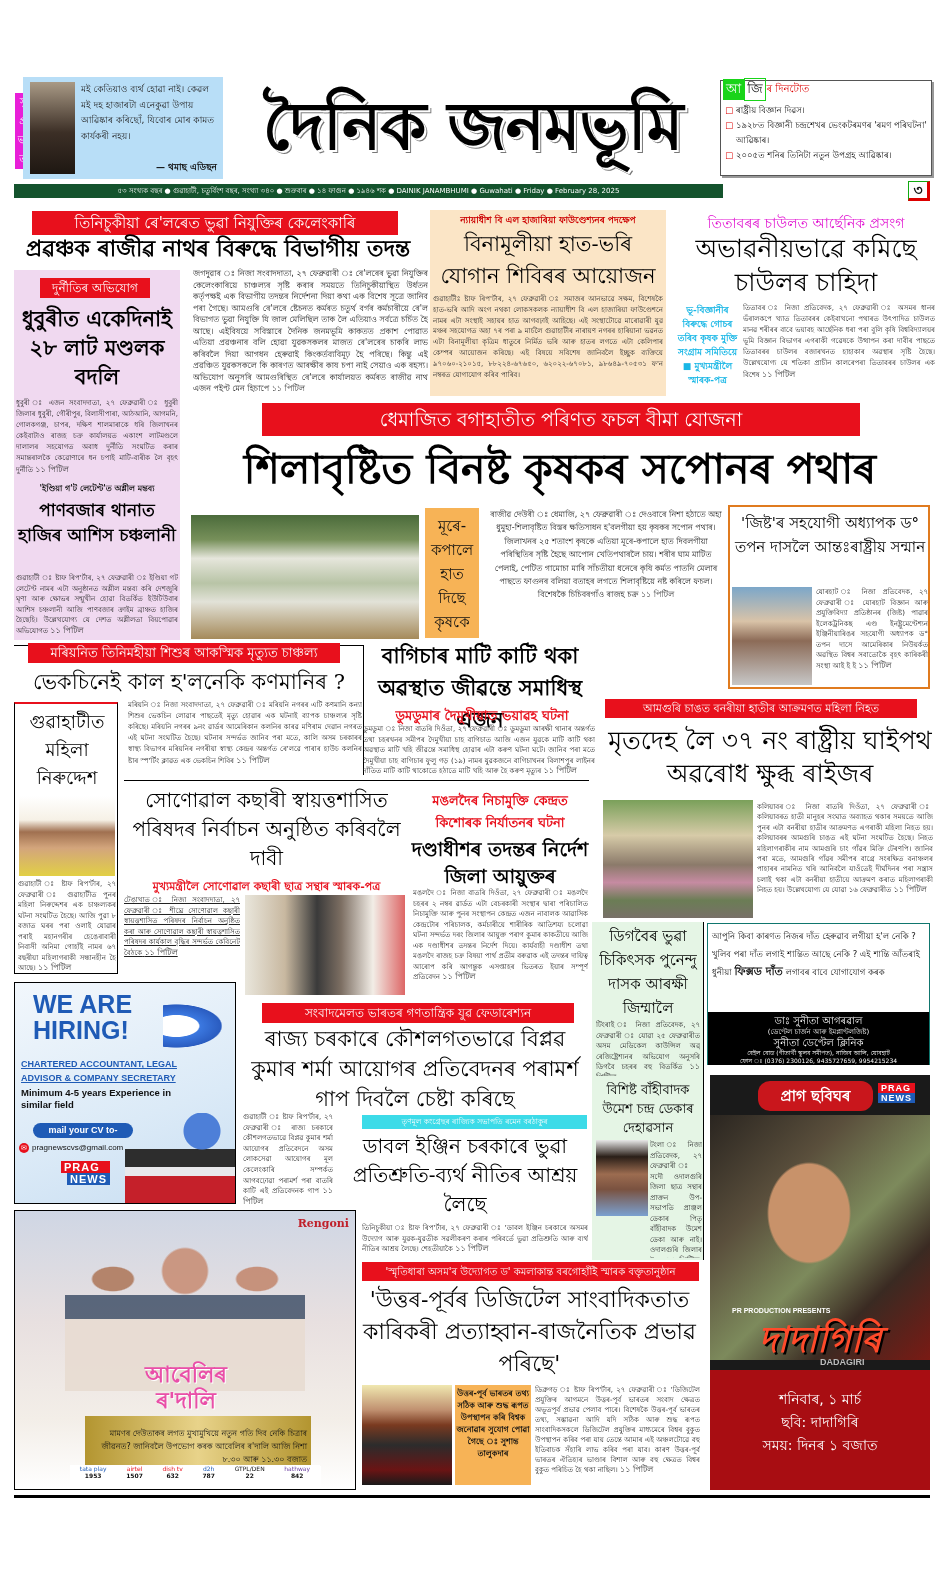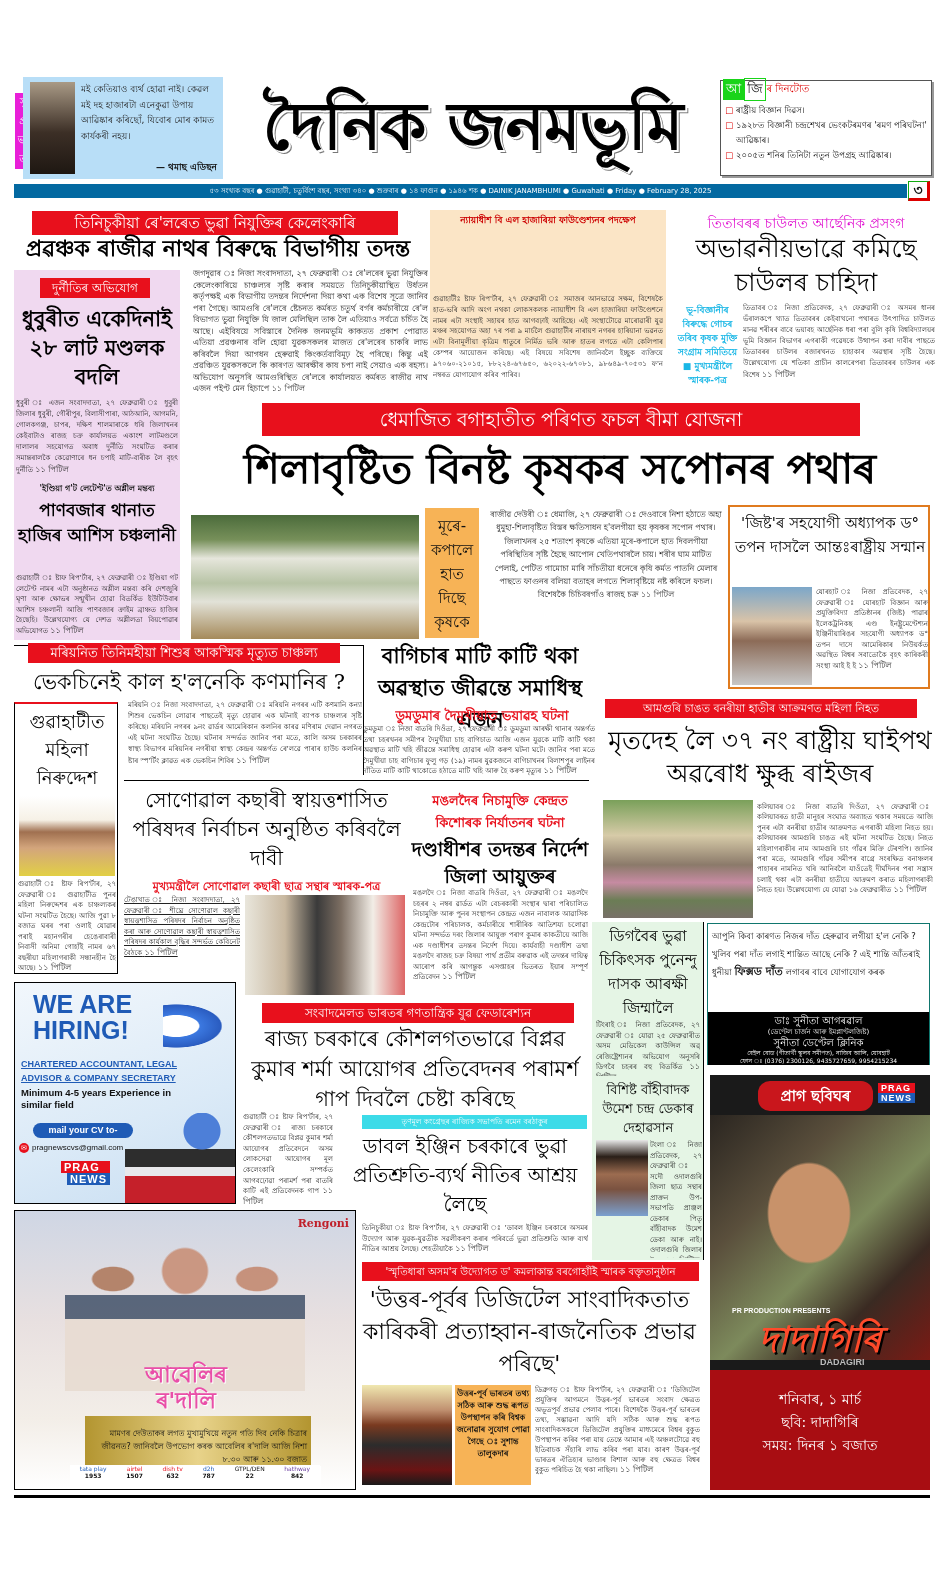--- a/index.html
+++ b/index.html
@@ -41,21 +41,21 @@
     <div style="display:flex;gap:3px;">
         <span style="color:#d00">□</span>
         <span>১৯২৮ত বিজ্ঞানী চন্দ্ৰশেখৰ ভেংকটৰমণৰ 'ৰমণ পৰিঘটনা' আৱিষ্কাৰ।</span>
       </div>
     <div style="display:flex;gap:3px;">
         <span style="color:#d00">□</span>
         <span>২০০৫ত শনিৰ তিনিটা নতুন উপগ্ৰহ আৱিষ্কাৰ।</span>
       </div>
   </div>
 </div>
-<div class="abs" style="left:14px;top:184px;width:893px;height:14px;background:#0369a1;color:#fff;font-size:7px;line-height:14px;text-align:center;white-space:nowrap;overflow:hidden;">
+<div class="abs" style="left:14px;top:184px;width:709px;height:14px;background:#14532d;color:#fff;font-size:7px;line-height:14px;text-align:center;white-space:nowrap;overflow:hidden;">
   <span>৫৩ সংখ্যক বছৰ ● গুৱাহাটী, চতুৰ্বিংশ বছৰ, সংখ্যা ৩৪০ ● শুক্ৰবাৰ ● ১৪ ফাগুন ● ১৯৪৬ শক ● DAINIK JANAMBHUMI ● Guwahati ● Friday ● February 28, 2025</span>
 </div>
 <div class="abs" style="left:908px;top:181px;width:22px;height:20px;border:1px solid #1a1;border-right:3px solid #d00;border-bottom:3px solid #d00;font-size:14px;font-weight:bold;text-align:center;line-height:17px;">৩</div>
 
 <div class="abs kicker" style="left:32px;top:211px;width:366px;">তিনিচুকীয়া ৰে'লৰেত ভুৱা নিযুক্তিৰ কেলেংকাৰি</div>
 <div class="abs hl" style="left:8px;top:236px;width:420px;font-size:22px;white-space:nowrap;">প্ৰৱঞ্চক ৰাজীৱ নাথৰ বিৰুদ্ধে বিভাগীয় তদন্ত</div>
 <div class="abs body-text" style="left:193px;top:268px;width:235px;height:127px;overflow:hidden;">
   <span>জগদুৱাৰ ঃ নিজা সংবাদদাতা, ২৭ ফেব্ৰুৱাৰী ঃ ৰে'লৰেৰ ভুৱা নিযুক্তিৰ কেলেংকাৰিয়ে চাঞ্চল্যৰ সৃষ্টি কৰাৰ সময়তে তিনিচুকীয়াস্থিত উৰ্ধতন কৰ্তৃপক্ষই এক বিভাগীয় তদন্তৰ নিৰ্দেশনা দিয়া কথা এক বিশেষ সূত্ৰে জানিব পৰা গৈছে। আমগুৰি ৰে'লৰে ষ্টেচনত কৰ্মৰত চতুৰ্থ বৰ্গৰ কৰ্মচাৰীয়ে ৰে'ল বিভাগত ভুৱা নিযুক্তি যি জাল মেলিছিল তাক লৈ এতিয়াও সৰ্বত্ৰে চৰ্চিত হৈ আছে। এইবিষয়ে সবিস্তাৰে দৈনিক জনমভূমি কাকতত প্ৰকাশ পোৱাত এতিয়া প্ৰৱঞ্চনাৰ বলি হোৱা যুৱকসকলৰ মাজত ৰে'লৰেৰ চাকৰি লাভ কৰিবলৈ দিয়া আগধন হেৰুৱাই কিংকৰ্তব্যবিমূঢ় হৈ পৰিছে। কিন্তু এই প্ৰৱঞ্চিত যুৱকসকলে কি কাৰণত আৰক্ষীৰ কাষ চপা নাই সেয়াও এক ৰহস্য। অভিযোগ অনুসৰি আমগুৰিস্থিত ৰে'লৰে কাৰ্যালয়ত কৰ্মৰত ৰাজীৱ নাথ এজন পইণ্ট মেন হিচাপে</span> <span class="cont">১১ পিটিল</span>
 </div>
 
@@ -65,22 +65,23 @@
   <div class="abs body-text" style="left:2px;top:128px;width:162px;height:82px;overflow:hidden;font-size:7px;line-height:11px;">
     <span>ধুবুৰী ঃ এজন সংবাদদাতা, ২৭ ফেব্ৰুৱাৰী ঃ ধুবুৰী জিলাৰ ধুবুৰী, গৌৰীপুৰ, বিলাসীপাৰা, আঠআনি, আগমনি, গোলকগঞ্জ, চাপৰ, দক্ষিণ শালমাৰাকে ধৰি জিলাখনৰ কেইবাটাও ৰাজহ চক্ৰ কাৰ্যালয়ত একাংশ লাটমণ্ডলে দালালৰ সহযোগত অবাধ দুৰ্নীতি সংঘটিত কৰাৰ সমান্তৰালকৈ কেৱোণাৰে ধন চপাই মাটি-বাৰীক লৈ বৃহৎ দুৰ্নীতি</span> <span class="cont">১১ পিটিল</span>
   </div>
   <div class="abs" style="left:2px;top:212px;width:162px;font-size:8px;text-align:center;font-weight:bold;">'ইণ্ডিয়া গ'ট লেটেণ্ট'ত অশ্লীল মন্তব্য</div>
   <div class="abs hl" style="left:2px;top:228px;width:162px;font-size:17px;line-height:25px;">পাণবজাৰ থানাত হাজিৰ আশিস চঞ্চলানী</div>
   <div class="abs body-text" style="left:2px;top:303px;width:162px;height:64px;overflow:hidden;font-size:7px;line-height:10.5px;">
     <span>গুৱাহাটী ঃ ষ্টাফ ৰিপ'ৰ্টাৰ, ২৭ ফেব্ৰুৱাৰী ঃ ইণ্ডিয়া গট লেটেণ্ট নামৰ এটা অনুষ্ঠানত অশ্লীল মন্তব্য কৰি দেশজুৰি ঘৃণা আৰু ক্ষোভৰ সন্মুখীন হোৱা বিতৰ্কিত ইউটিউবাৰ আশিস চঞ্চলানী আজি পাণবজাৰ ক্ৰাইম ব্ৰাঞ্চত হাজিৰ হৈছেহি। উল্লেখযোগ্য যে দেশত অশ্লীলতা বিয়পোৱাৰ অভিযোগত</span> <span class="cont">১১ পিটিল</span>
   </div>
 </div>
 
-<div class="abs" style="left:430px;top:210px;width:236px;height:138px;background:#fbe5c6;">
+<div class="abs" style="left:430px;top:210px;width:236px;height:186px;background:#fbe5c6;">
   <div class="abs" style="left:2px;top:3px;width:232px;font-size:9px;color:#c00;text-align:center;font-weight:bold;">ন্যায়াধীশ বি এল হাজাৰিয়া ফাউণ্ডেশ্যনৰ পদক্ষেপ</div>
+  <div class="abs hl" style="left:2px;top:18px;width:232px;font-size:21px;line-height:32px;font-weight:normal;">বিনামূলীয়া হাত-ভৰি যোগান শিবিৰৰ আয়োজন</div>
   <div class="abs body-text" style="left:3px;top:84px;width:230px;height:100px;overflow:hidden;font-size:7px;line-height:10.8px;">গুৱাহাটীঃ ষ্টাফ ৰিপ'ৰ্টাৰ, ২৭ ফেব্ৰুৱাৰী ঃ সমাজৰ আনভাৱে সক্ষম, বিশেষকৈ হাত-ভৰি আদি অংগ নথকা লোকসকলক ন্যায়াধীশ বি এল হাজাৰিয়া ফাউণ্ডেশনে নামৰ এটা সংস্থাই সহায়ৰ হাত আগবঢ়াই আহিছে। এই সংস্থাটোৱে মাৰোৱাৰী যুৱ মঞ্চৰ সহযোগত অহা ৭ৰ পৰা ৯ মাৰ্চলৈ গুৱাহাটীৰ নাৰায়ণ নগৰৰ হাৰিয়ানা ভৱনত এটা বিনামূলীয়া কৃত্ৰিম ধাতুৰে নিৰ্মিত ভৰি আৰু হাতৰ লগতে এটা কেলিপাৰ কেম্পৰ আয়োজন কৰিছে। এই বিষয়ে সবিশেষ জানিবলৈ ইচ্ছুক ব্যক্তিয়ে ৯৭০৬০-২১০১৫, ৮৮২২৪-৬৭৬৫০, ৬২০২২-৬৭০৮১, ৯৮৬৪৯-৭০৫৩১ ফ'ন নম্বৰত যোগাযোগ কৰিব পাৰিব।</div>
 </div>
 
 <div class="abs" style="left:675px;top:212px;width:262px;color:#e010d0;font-size:14px;text-align:center;">তিতাবৰৰ চাউলত আৰ্ছেনিক প্ৰসংগ</div>
 <div class="abs hl" style="left:672px;top:232px;width:268px;font-size:25px;line-height:34px;font-weight:normal;">অভাৱনীয়ভাৱে কমিছে চাউলৰ চাহিদা</div>
 <div class="abs" style="left:675px;top:303px;width:65px;color:#19b7e6;font-size:9px;line-height:14px;text-align:center;font-weight:bold;">ভূ-বিজ্ঞানীৰ বিৰুদ্ধে গোচৰ তৰিব কৃষক মুক্তি সংগ্ৰাম সমিতিয়ে ■ মুখ্যমন্ত্ৰীলৈ স্মাৰক-পত্ৰ</div>
 <div class="abs body-text" style="left:743px;top:303px;width:192px;height:92px;overflow:hidden;font-size:7px;line-height:11px;">
   <span>তিতাবৰ ঃ নিজা প্ৰতিবেদক, ২৭ ফেব্ৰুৱাৰী ঃ অসমৰ ধানৰ ভঁৰালকপে খ্যাত তিতাবৰৰ কেইবাখনো পথাৰত উৎপাদিত চাউলত মানৱ শৰীৰৰ বাবে ভয়াবহ আৰ্ছেনিক ধৰা পৰা বুলি কৃষি বিশ্ববিদ্যালয়ৰ ভূমি বিজ্ঞান বিভাগৰ এগৰাকী গৱেষকে উত্থাপন কৰা দাবীৰ পাছতে তিতাবৰৰ চাউলৰ বজাৰখনত হাহাকাৰ অৱস্থাৰ সৃষ্টি হৈছে। উল্লেখযোগ্য যে শতিকা প্ৰাচীন কালৰেপৰা তিতাবৰৰ চাউলৰ এক বিশেষ</span> <span class="cont">১১ পিটিল</span>
 </div>
 

